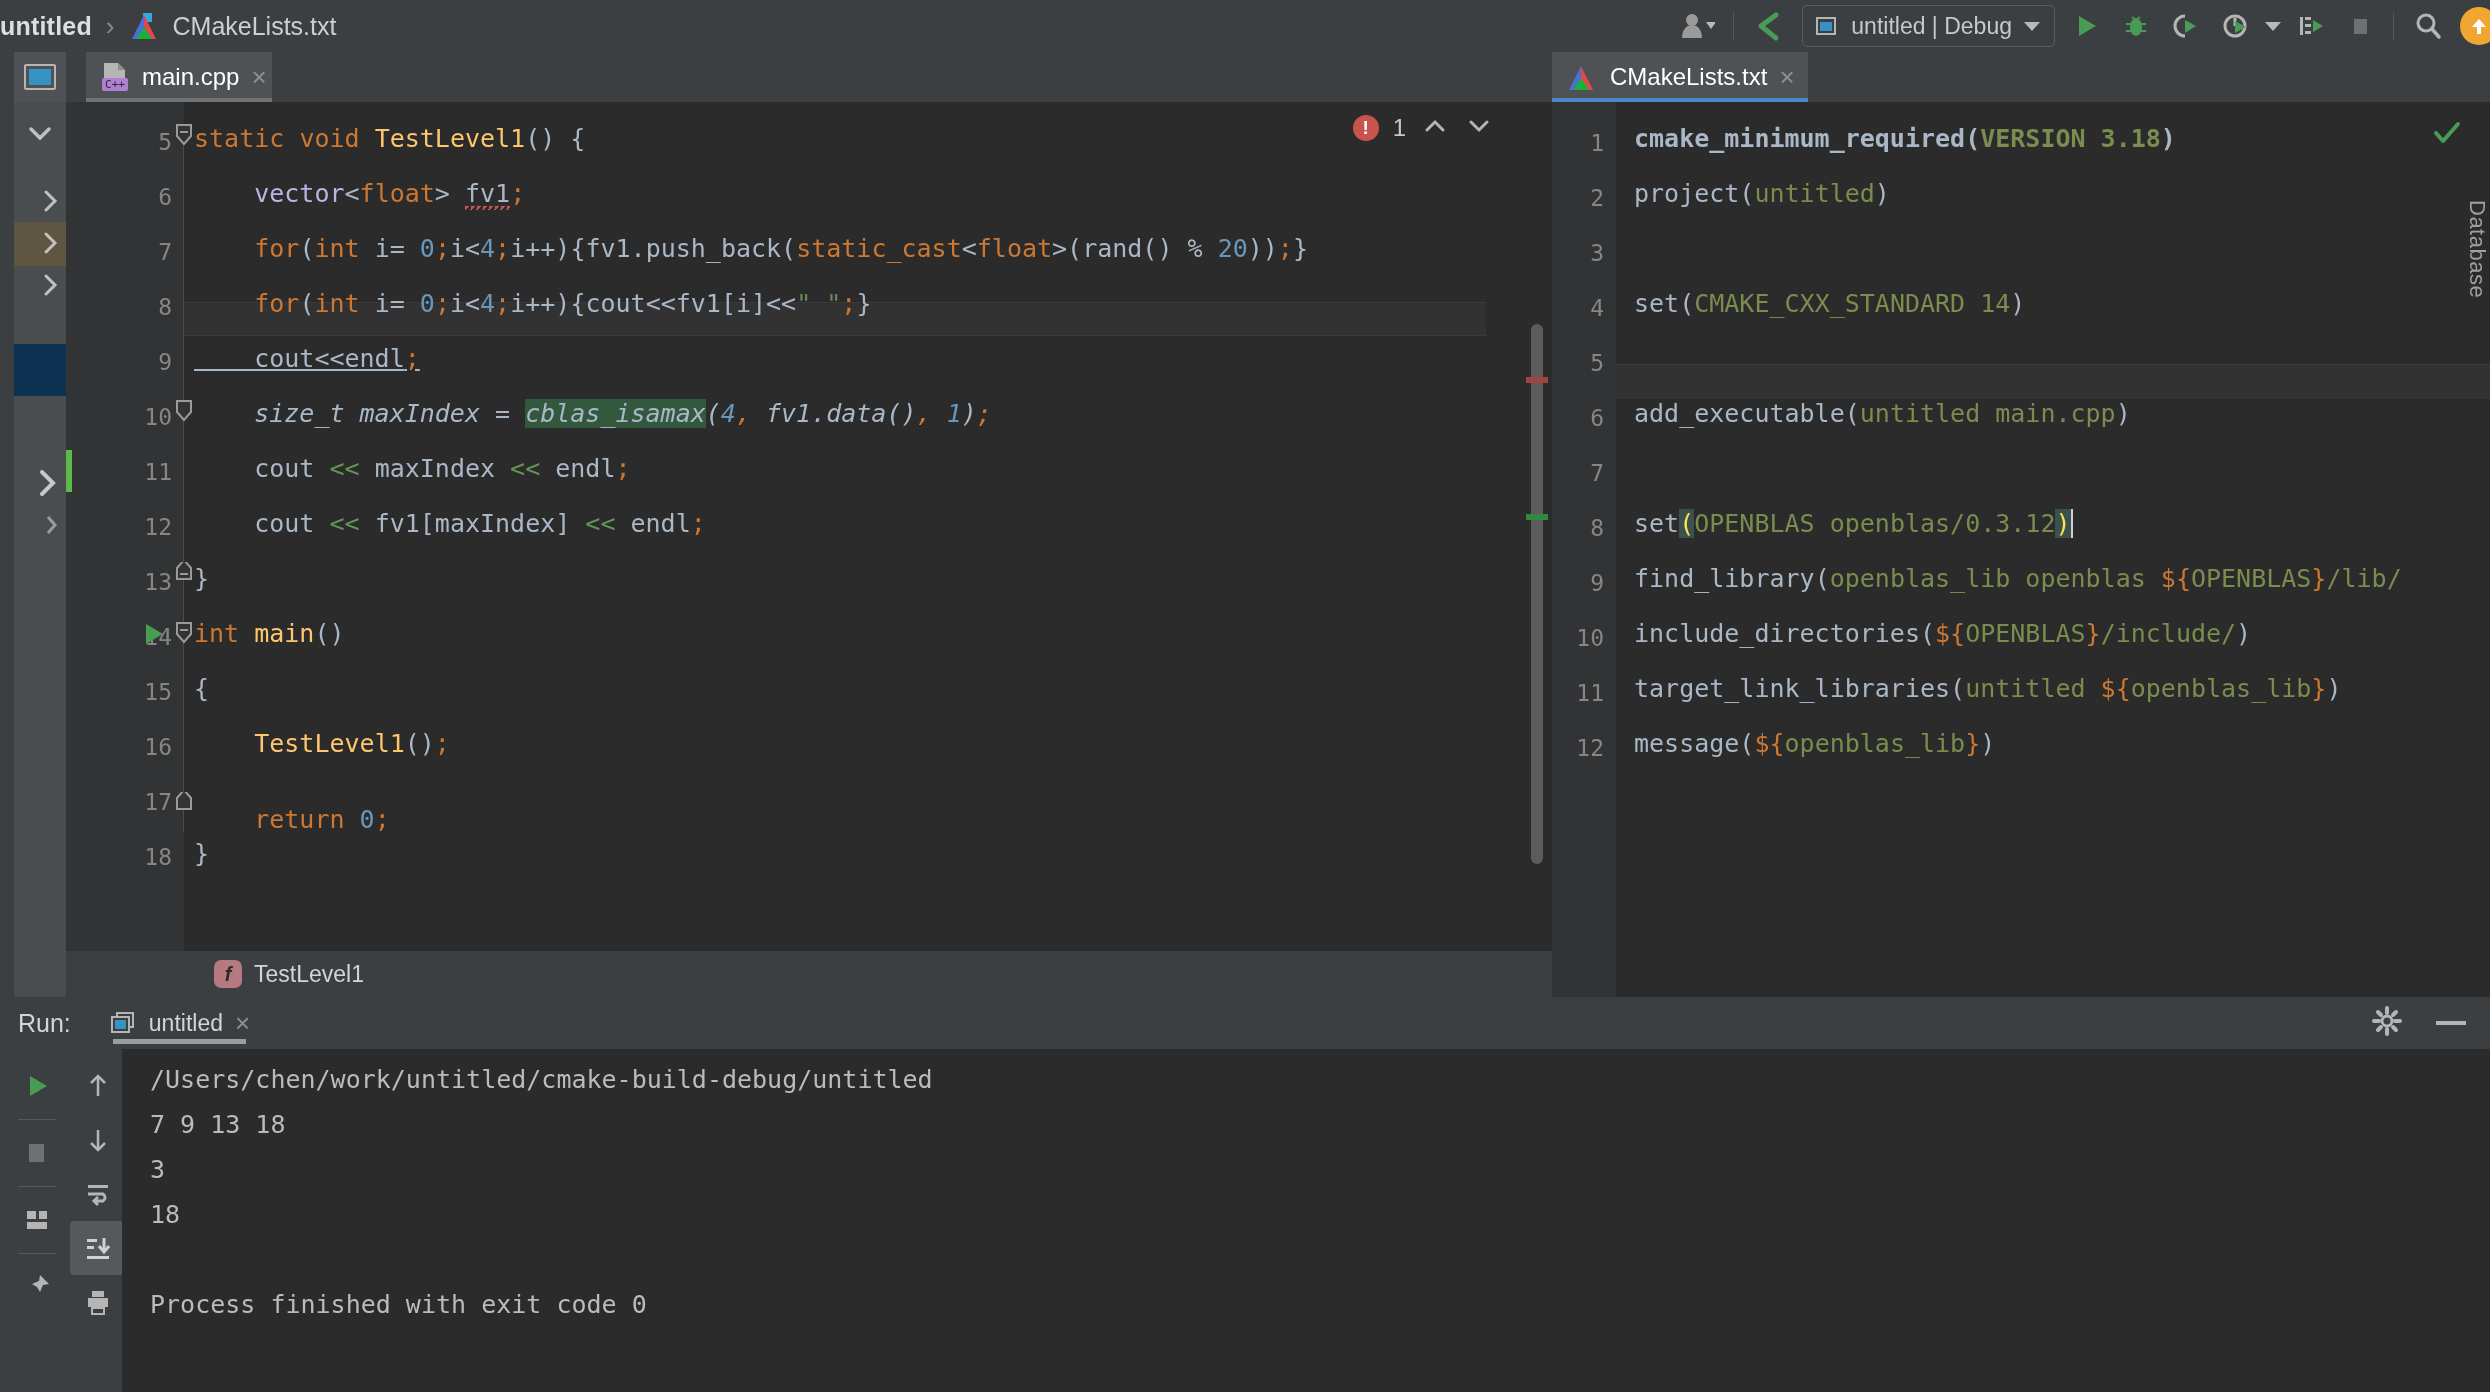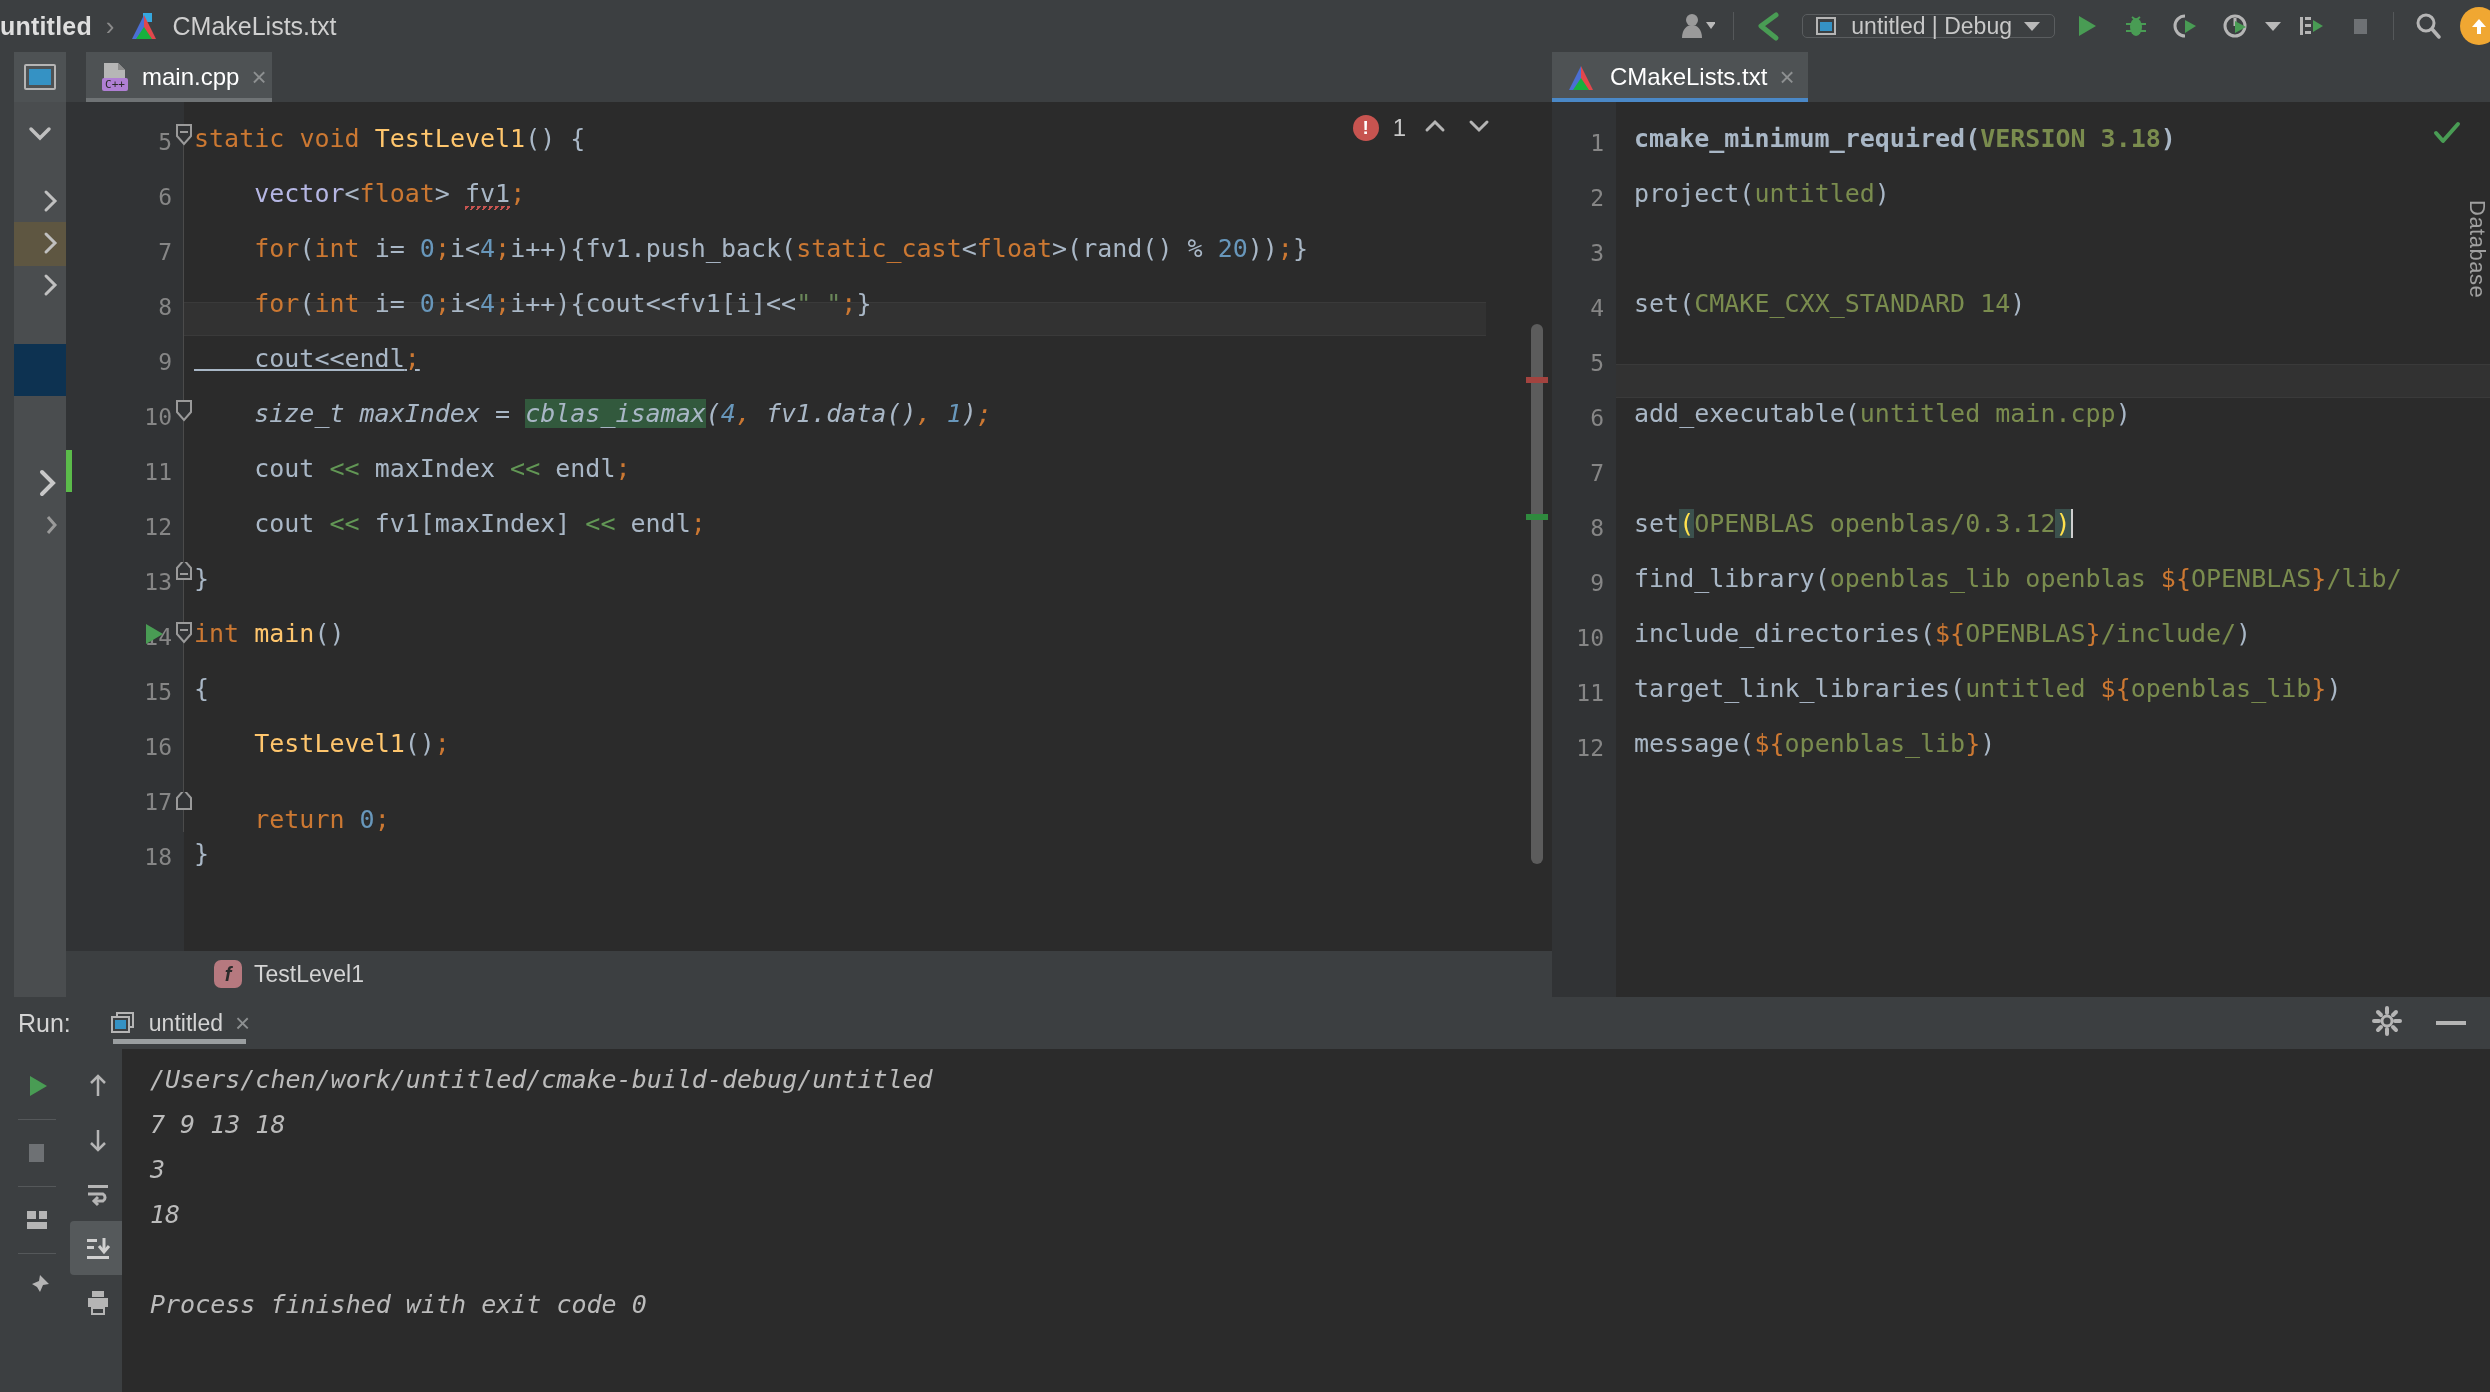--- a/index.html
+++ b/index.html
@@ -27,21 +27,21 @@
     display: flex; align-items: center; gap: 0px;
   }
   .tb-btn {
     height: 52px; display: flex; align-items: center; justify-content: center;
     padding: 0 10px;
   }
   .tb-sep { width: 1px; height: 28px; background: #55585a; margin: 0 8px; }
   .runconfig {
     display: flex; align-items: center; gap: 12px;
     border: 1px solid #5a5d5f; border-radius: 5px;
-    height: 24px; padding: 0 14px 0 10px; margin: 0 6px;
+    height: 42px; padding: 0 14px 0 10px; margin: 0 6px;
   }
   .runconfig-label { color: #c8c8c8; font-size: 23px; }
   .caret-down {
     width: 0; height: 0; border-left: 8px solid transparent;
     border-right: 8px solid transparent; border-top: 9px solid #b9b9b9;
   }
   .avatar-update {
     width: 38px; height: 38px; border-radius: 50%; background: #f0a732;
     display: flex; align-items: center; justify-content: center; margin-left: 6px;
     margin-right: -8px;
@@ -204,21 +204,21 @@
   }
   .rt-btn { width: 56px; height: 54px; display: flex; align-items: center; justify-content: center; }
   .rt-btn.sel { background: #55595b; border-radius: 4px; }
   .rt-sep { width: 38px; height: 1px; background: #55585a; margin: 6px 0; }
 
   .console {
     position: absolute; left: 122px; top: 52px; width: 2368px; height: 343px;
     background: #2b2b2b; padding: 18px 0 0 28px;
     font-family: "DejaVu Sans Mono", monospace; font-size: 25px; color: #bbbbbb;
   }
-  .console-line { line-height: 1; position: absolute; white-space: pre; font-style: italic; }
+  .console-line { line-height: 1; position: absolute; white-space: pre; }
 
   
   .right-strip {
     position: absolute; right: 0; top: 52px; width: 0px; height: 945px;
   }
   .db-tab {
     position: absolute; right: 0; top: 148px;
     writing-mode: vertical-rl; color: #a0a0a0; font-size: 22px;
     letter-spacing: .5px;
   }

